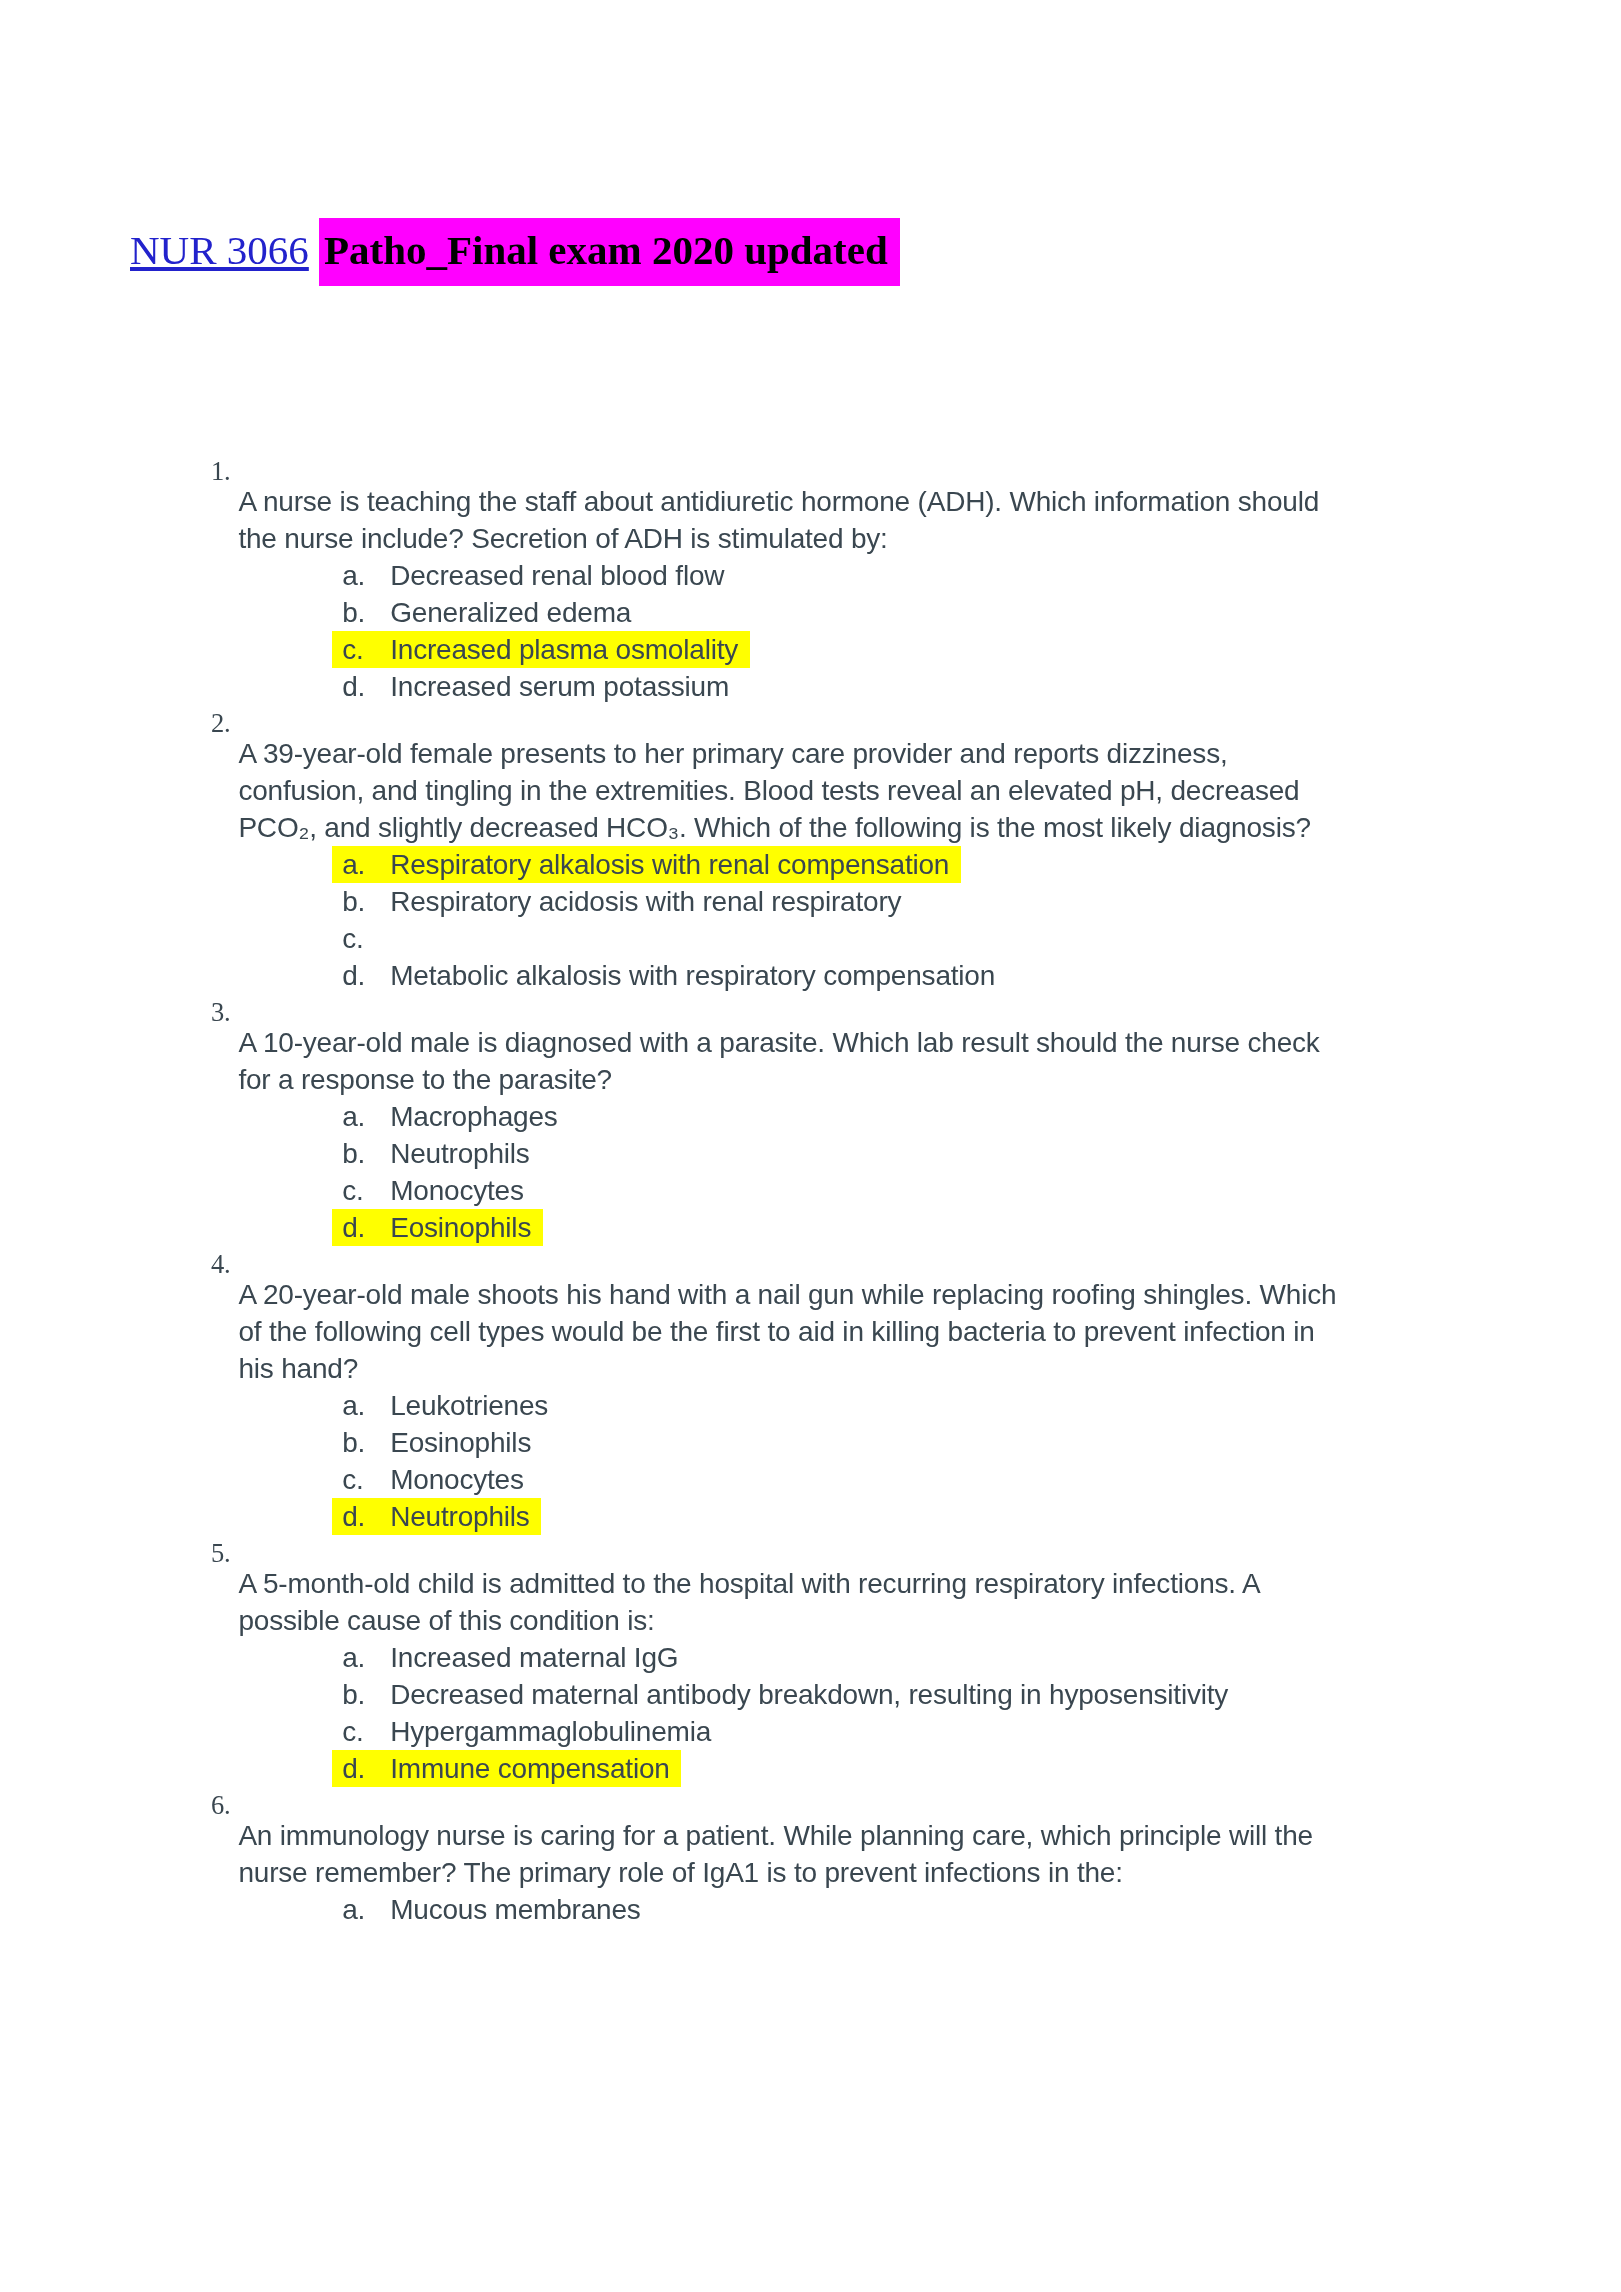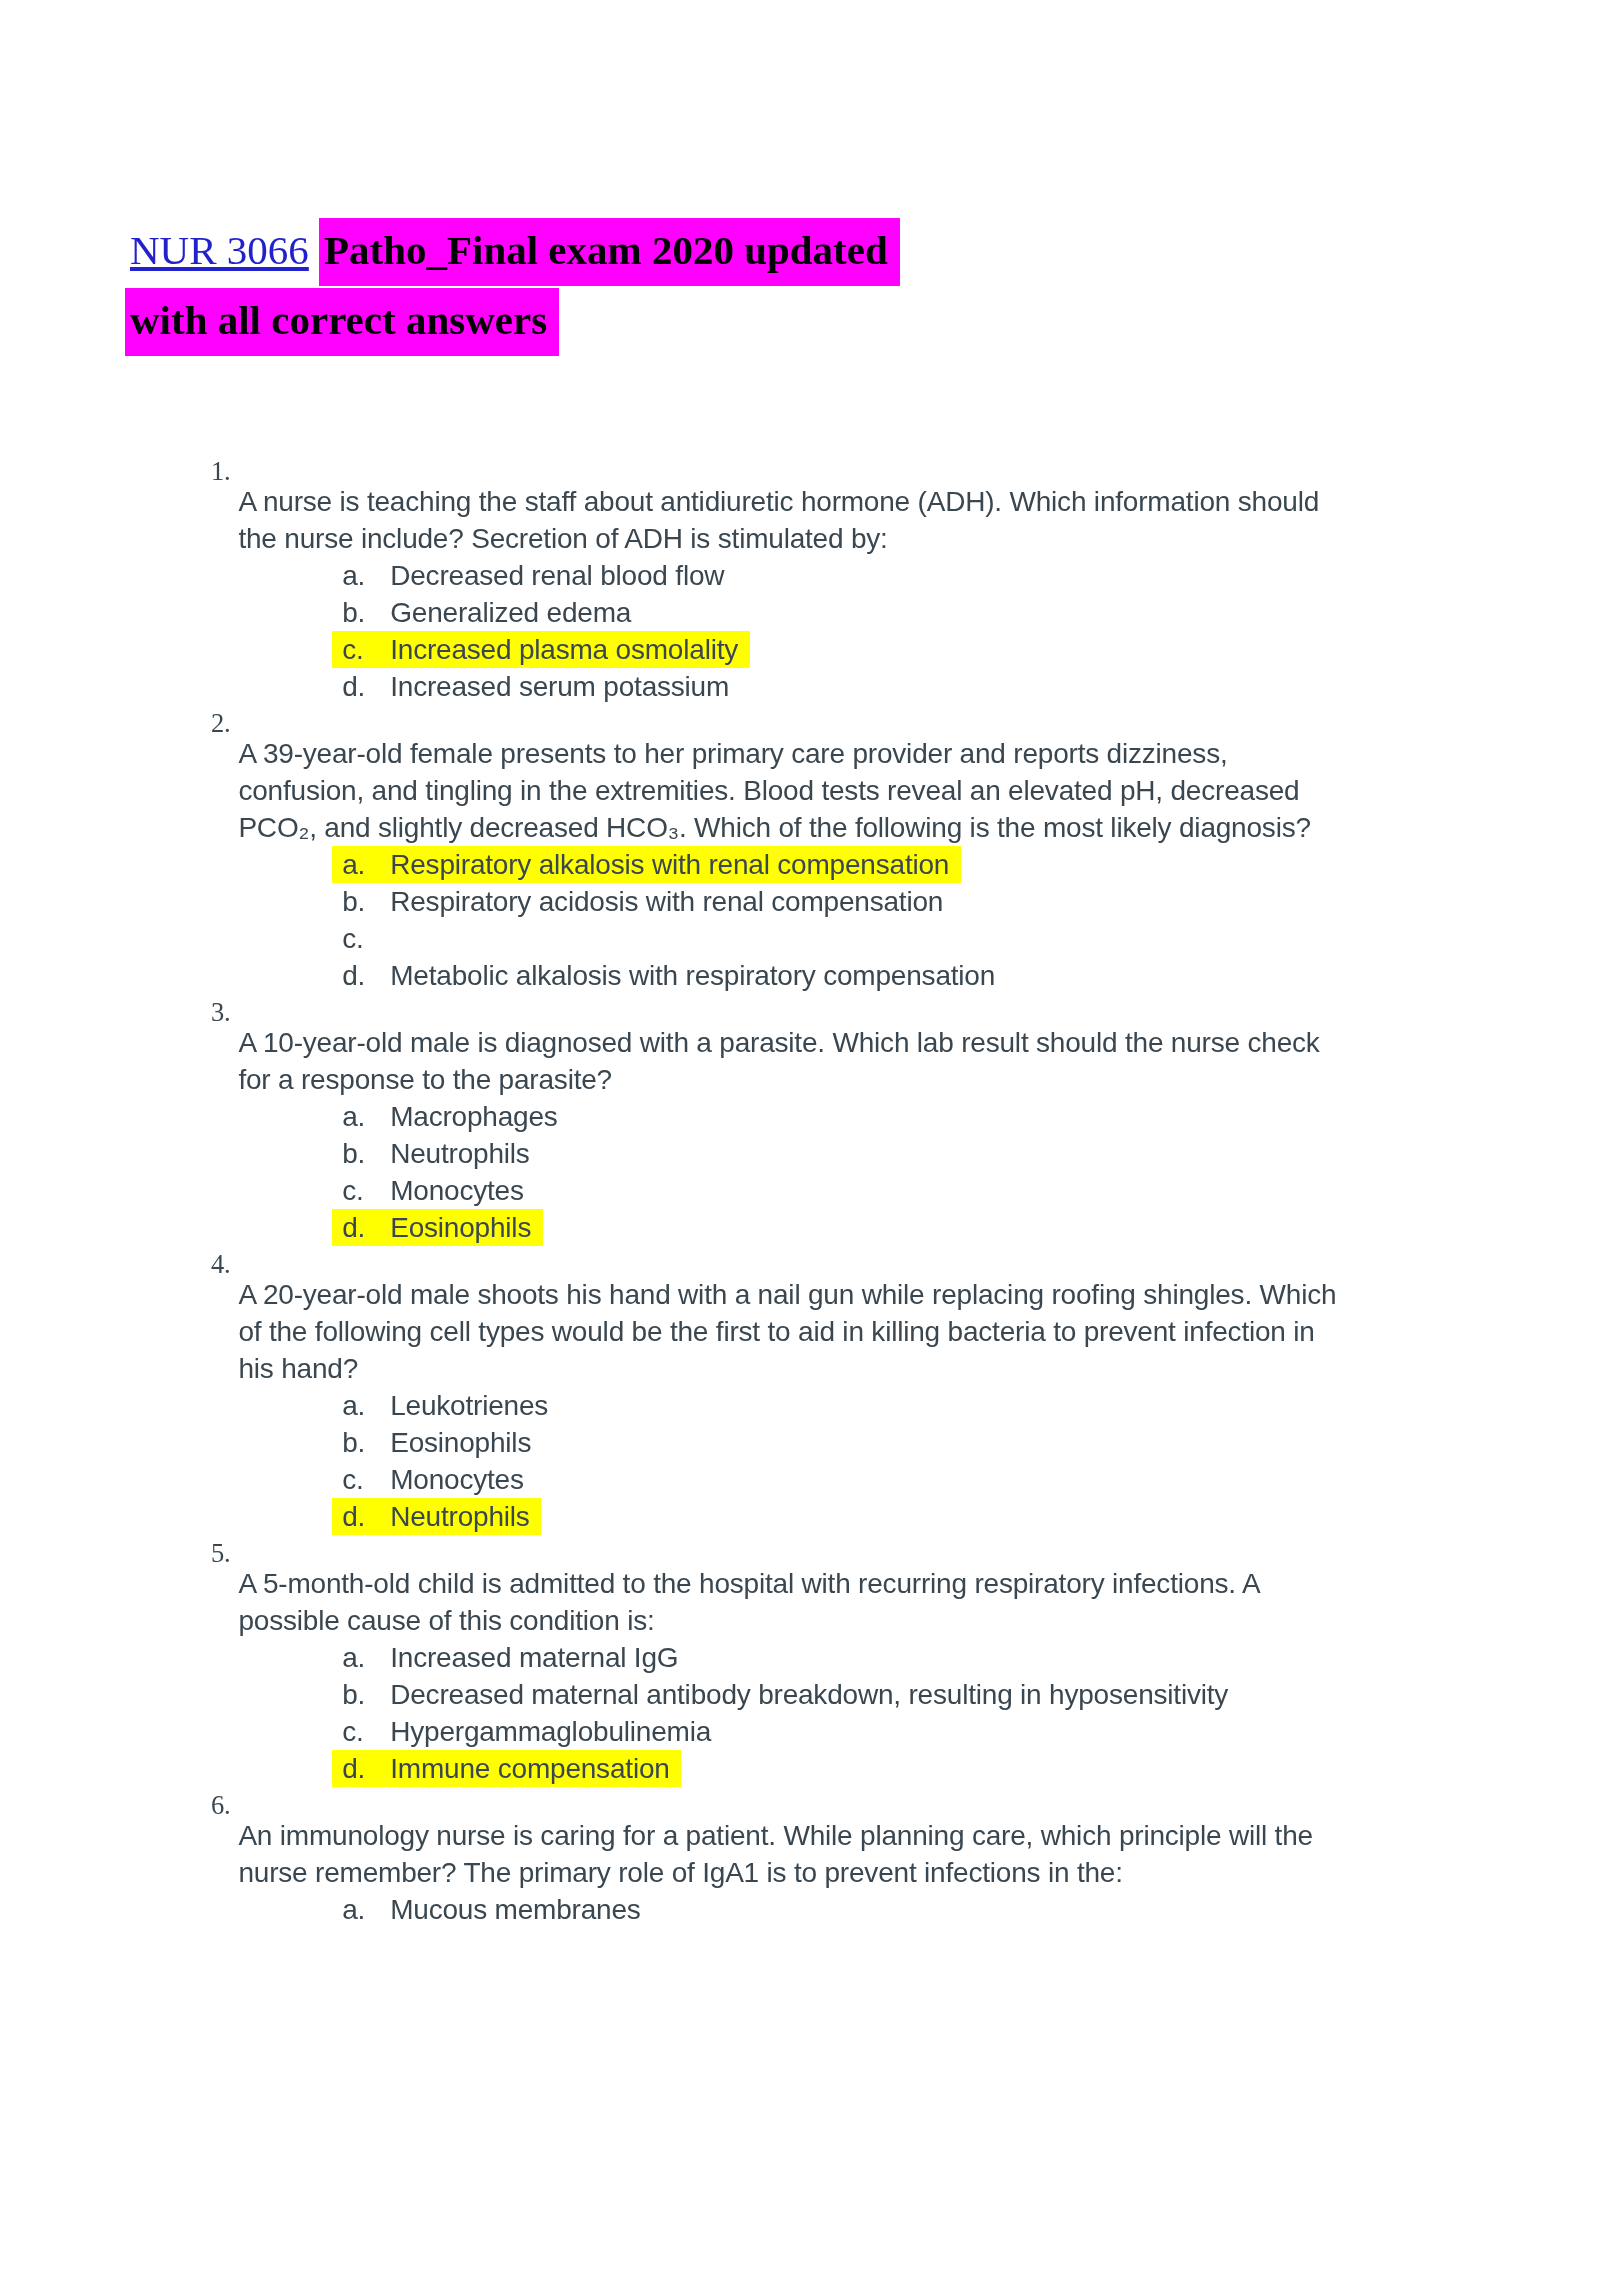--- a/index.html
+++ b/index.html
@@ -63,21 +63,21 @@
   }
   .opt.correct { background:#FFFF00; }
   .opt-letter { flex:none; width:48px; }
   .opt-text { }
 </style>
 </head>
 <body>
 
 <div class="page">
 
-  <h1 class="doc-title"><span class="title-link">NUR 3066</span> <span class="hl-m">Patho_Final exam 2020 updated</span><br><span class="hl-m l2">with all correct answers</span></h1>
+  <h1 class="doc-title"><span class="title-link">NUR 3066</span> <span class="hl-m">Patho_Final exam 2020 updated</span><br></h1>
 
   <div class="questions">
 
     <div class="q">
       <div class="q-num">1.</div>
       <div class="q-body">
         <div class="q-text">A nurse is teaching the staff about antidiuretic hormone (ADH). Which information should the nurse include? Secretion of ADH is stimulated by:</div>
         <div class="opt">
           <span class="opt-letter">a.</span>
           <span class="opt-text">Decreased renal blood flow</span>
@@ -100,21 +100,21 @@
     <div class="q">
       <div class="q-num">2.</div>
       <div class="q-body">
         <div class="q-text">A 39-year-old female presents to her primary care provider and reports dizziness, confusion, and tingling in the extremities. Blood tests reveal an elevated pH, decreased PCO₂, and slightly decreased HCO₃. Which of the following is the most likely diagnosis?</div>
         <div class="opt correct">
           <span class="opt-letter">a.</span>
           <span class="opt-text">Respiratory alkalosis with renal compensation</span>
         </div>
         <div class="opt">
           <span class="opt-letter">b.</span>
-          <span class="opt-text">Respiratory acidosis with renal compensation</span>
+          <span class="opt-text">Respiratory acidosis with renal respiratory</span>
         </div>
         <div class="opt">
           <span class="opt-letter">c.</span>
         </div>
         <div class="opt">
           <span class="opt-letter">d.</span>
           <span class="opt-text">Metabolic alkalosis with respiratory compensation</span>
         </div>
       </div>
     </div>

